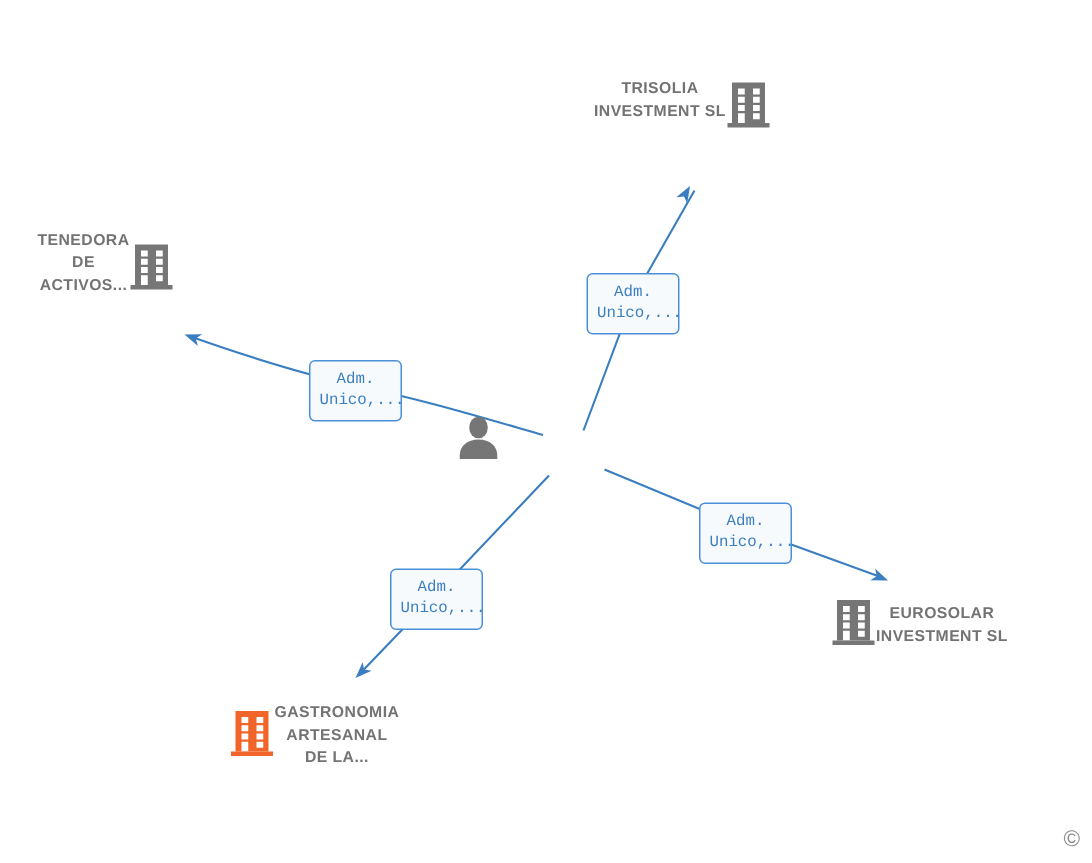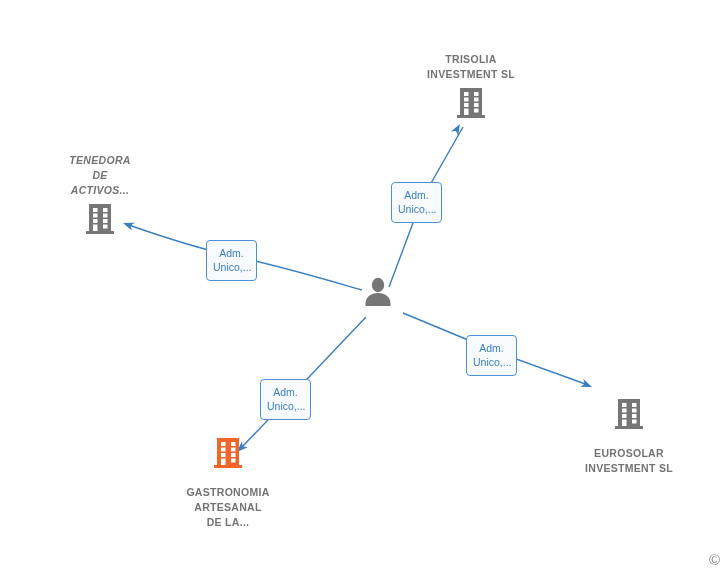--- a/index.html
+++ b/index.html
@@ -27,21 +27,21 @@
     pointer-events: none;
   }
 
   
   .node {
     position: absolute;
     width: 150px;
     margin-left: -75px;
     text-align: center;
     display: flex;
-    flex-direction: column;
+    flex-direction: row;
     align-items: center;
   }
   .node-label {
     font-size: 11px;
     line-height: 15px;
     color: #737373;
     letter-spacing: .2px;
     white-space: pre-line;
     font-family: "Liberation Sans", sans-serif;
   }
@@ -54,38 +54,38 @@
     font-weight: normal;
     font-size: 12px;
     line-height: 16px;
     color: #787878;
   }
   .node-icon {
     display: block;
     line-height: 0;
   }
   .label-above .node-label { margin-bottom: 5px; }
-  .label-below .node-label { margin-top: 16px; }
+  .label-below .node-label { margin-top: 4px; }
 
   
   .edge-label {
     position: absolute;
     box-sizing: border-box;
     background: #f7fafd;
     border: 1px solid #4a90d9;
     border-radius: 4px;
     color: #3a7ec0;
     font-size: 10.5px;
     line-height: 14px;
     text-align: center;
     padding: 5px 6px 6px 6px;
-    width: 51px;
+    width: 62px;
     margin-left: -31px;
     margin-top: -17px;
-    font-family: Liberation Sans, sans-serif;
+    font-family: Liberation Mono, monospace;
     white-space: pre-line;
   }
 
   
   #watermark {
     position: absolute;
     right: 8px;
     bottom: 8px;
     display: flex;
     align-items: center;
@@ -142,38 +142,38 @@
             <rect x="8" y="10.5" width="4.5" height="4" fill="#ffffff"></rect>
             <rect x="8" y="16" width="4.5" height="4" fill="#ffffff"></rect>
             <rect x="18" y="5" width="4.5" height="4" fill="#ffffff"></rect>
             <rect x="18" y="10.5" width="4.5" height="4" fill="#ffffff"></rect>
             <rect x="18" y="16" width="4.5" height="4" fill="#ffffff"></rect>
             <rect x="18" y="21.5" width="4.5" height="4" fill="#ffffff"></rect>
             <rect x="8" y="21.5" width="4.5" height="6.5" fill="#ffffff"></rect>
             <rect x="1" y="28" width="28" height="3" fill="#767676"></rect>
           </svg></span>
       </div>
-      <div class="node label-above" style="left: 100px; top: 153px; font-style: italic;">
+      <div class="node label-above" style="left: 100px; top: 153px;">
         <div class="node-label company">TENEDORA
 DE
 ACTIVOS...</div>
         <span class="node-icon"><svg width="30" height="32" viewBox="0 0 30 32">
             <rect x="4" y="1" width="22" height="27" fill="#767676"></rect>
             <rect x="8" y="5" width="4.5" height="4" fill="#ffffff"></rect>
             <rect x="8" y="10.5" width="4.5" height="4" fill="#ffffff"></rect>
             <rect x="8" y="16" width="4.5" height="4" fill="#ffffff"></rect>
             <rect x="18" y="5" width="4.5" height="4" fill="#ffffff"></rect>
             <rect x="18" y="10.5" width="4.5" height="4" fill="#ffffff"></rect>
             <rect x="18" y="16" width="4.5" height="4" fill="#ffffff"></rect>
             <rect x="18" y="21.5" width="4.5" height="4" fill="#ffffff"></rect>
             <rect x="8" y="21.5" width="4.5" height="6.5" fill="#ffffff"></rect>
             <rect x="1" y="28" width="28" height="3" fill="#767676"></rect>
           </svg></span>
       </div>
-      <div class="node label-below" style="left: 228px; top: 437px;">
+      <div class="node label-below" style="left: 228px; top: 464px;">
         <span class="node-icon"><svg width="30" height="32" viewBox="0 0 30 32">
             <rect x="4" y="1" width="22" height="27" fill="#f2652a"></rect>
             <rect x="8" y="5" width="4.5" height="4" fill="#ffffff"></rect>
             <rect x="8" y="10.5" width="4.5" height="4" fill="#ffffff"></rect>
             <rect x="8" y="16" width="4.5" height="4" fill="#ffffff"></rect>
             <rect x="18" y="5" width="4.5" height="4" fill="#ffffff"></rect>
             <rect x="18" y="10.5" width="4.5" height="4" fill="#ffffff"></rect>
             <rect x="18" y="16" width="4.5" height="4" fill="#ffffff"></rect>
             <rect x="18" y="21.5" width="4.5" height="4" fill="#ffffff"></rect>
             <rect x="8" y="21.5" width="4.5" height="6.5" fill="#ffffff"></rect>

